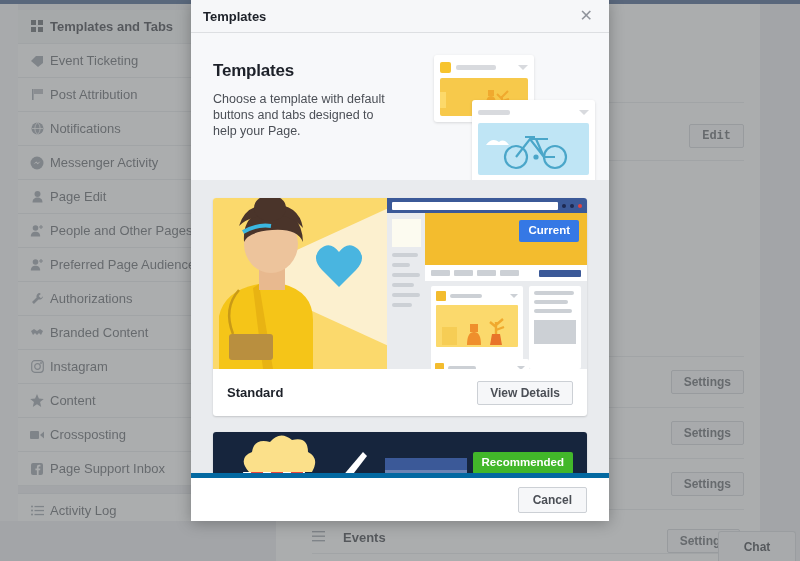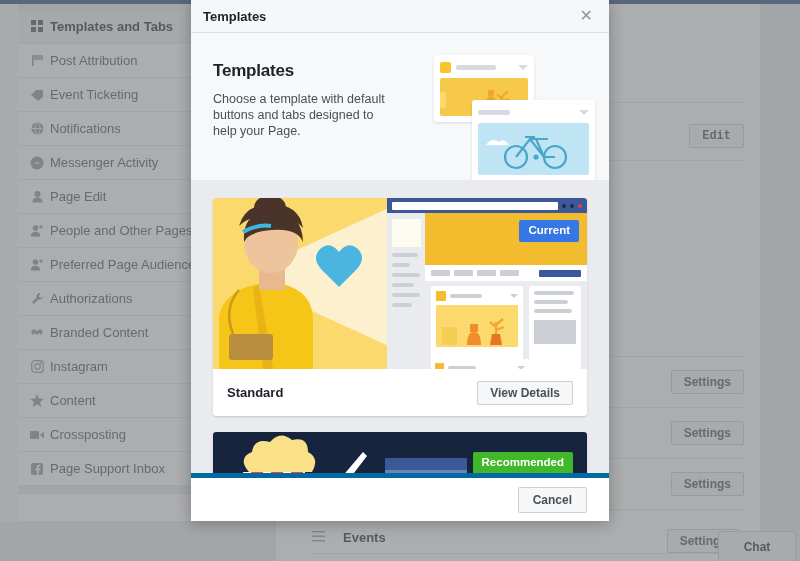--- a/index.html
+++ b/index.html
@@ -158,35 +158,35 @@
               <rect x="7" y="0" width="5" height="5" fill="currentColor"></rect>
               <rect x="0" y="7" width="5" height="5" fill="currentColor"></rect>
               <rect x="7" y="7" width="5" height="5" fill="currentColor"></rect>
             </svg>
         </span>
         <span>Templates and Tabs</span>
       </div>
 
       <div class="side-item">
         <span class="ico">
+          <svg width="14" height="14" viewBox="0 0 14 14">
+              <path d="M1 7 L6 2 L13 2 L13 9 L8 13 Z" fill="currentColor"></path>
+            </svg>
+        </span>
+        <span>Event Ticketing</span>
+      </div>
+
+      <div class="side-item">
+        <span class="ico">
           <svg width="13" height="13" viewBox="0 0 13 13">
               <rect x="1" y="1" width="1.6" height="11" fill="currentColor"></rect>
               <path d="M3 1 L12 1 L12 6 L3 6 Z" fill="currentColor" opacity=".75"></path>
             </svg>
         </span>
         <span>Post Attribution</span>
-      </div>
-
-      <div class="side-item">
-        <span class="ico">
-          <svg width="14" height="14" viewBox="0 0 14 14">
-              <path d="M1 7 L6 2 L13 2 L13 9 L8 13 Z" fill="currentColor"></path>
-            </svg>
-        </span>
-        <span>Event Ticketing</span>
       </div>
 
       <div class="side-item">
         <span class="ico">
           <svg width="13" height="13" viewBox="0 0 13 13">
               <circle cx="6.5" cy="6.5" r="6" fill="currentColor"></circle>
               <path d="M1 6.5 h11 M6.5 .5 a8 8 0 0 1 0 12 a8 8 0 0 1 0 -12" stroke="#fff" stroke-width=".8" fill="none"></path>
             </svg>
         </span>
         <span>Notifications</span>
@@ -287,20 +287,33 @@
           <svg width="12" height="12" viewBox="0 0 12 12">
               <rect width="12" height="12" rx="2" fill="currentColor"></rect>
               <path d="M7.6 12 V7.3 h1.5 l.25-1.8 H7.6 V4.4 c0-.5.15-.85.9-.85h.95V1.95 C9.25 1.9 8.7 1.85 8.1 1.85 c-1.3 0-2.2.8-2.2 2.3 v1.35 H4.4 v1.8 h1.5 V12 Z" fill="#fff"></path>
             </svg>
         </span>
         <span>Page Support Inbox</span>
       </div>
 
       <div class="side-gap"></div>
 
+      <div class="side-item">
+        <span class="ico">
+          <svg width="13" height="11" viewBox="0 0 13 11">
+              <circle cx="1" cy="1.5" r="1" fill="currentColor"></circle>
+              <rect x="3.5" y=".9" width="9.5" height="1.3" fill="currentColor"></rect>
+              <circle cx="1" cy="5.5" r="1" fill="currentColor"></circle>
+              <rect x="3.5" y="4.9" width="9.5" height="1.3" fill="currentColor"></rect>
+              <circle cx="1" cy="9.5" r="1" fill="currentColor"></circle>
+              <rect x="3.5" y="8.9" width="9.5" height="1.3" fill="currentColor"></rect>
+            </svg>
+        </span>
+        <span>Activity Log</span>
+      </div>
     </div>
     <div class="sidebar-foot"></div>
 
     <div class="main">
       <div class="main-inner">
         <div style="position:absolute; left:36px; top:62px;" class="main-text">help your Page.</div>
 
         <div style="position:absolute; left:36px; top:98px; right:56px; border-top:1px solid #e5e7ea;"></div>
 
         <div style="position:absolute; right:56px; top:120px;font-family:Liberation Mono, monospace;" class="ghost-btn">Edit</div>

